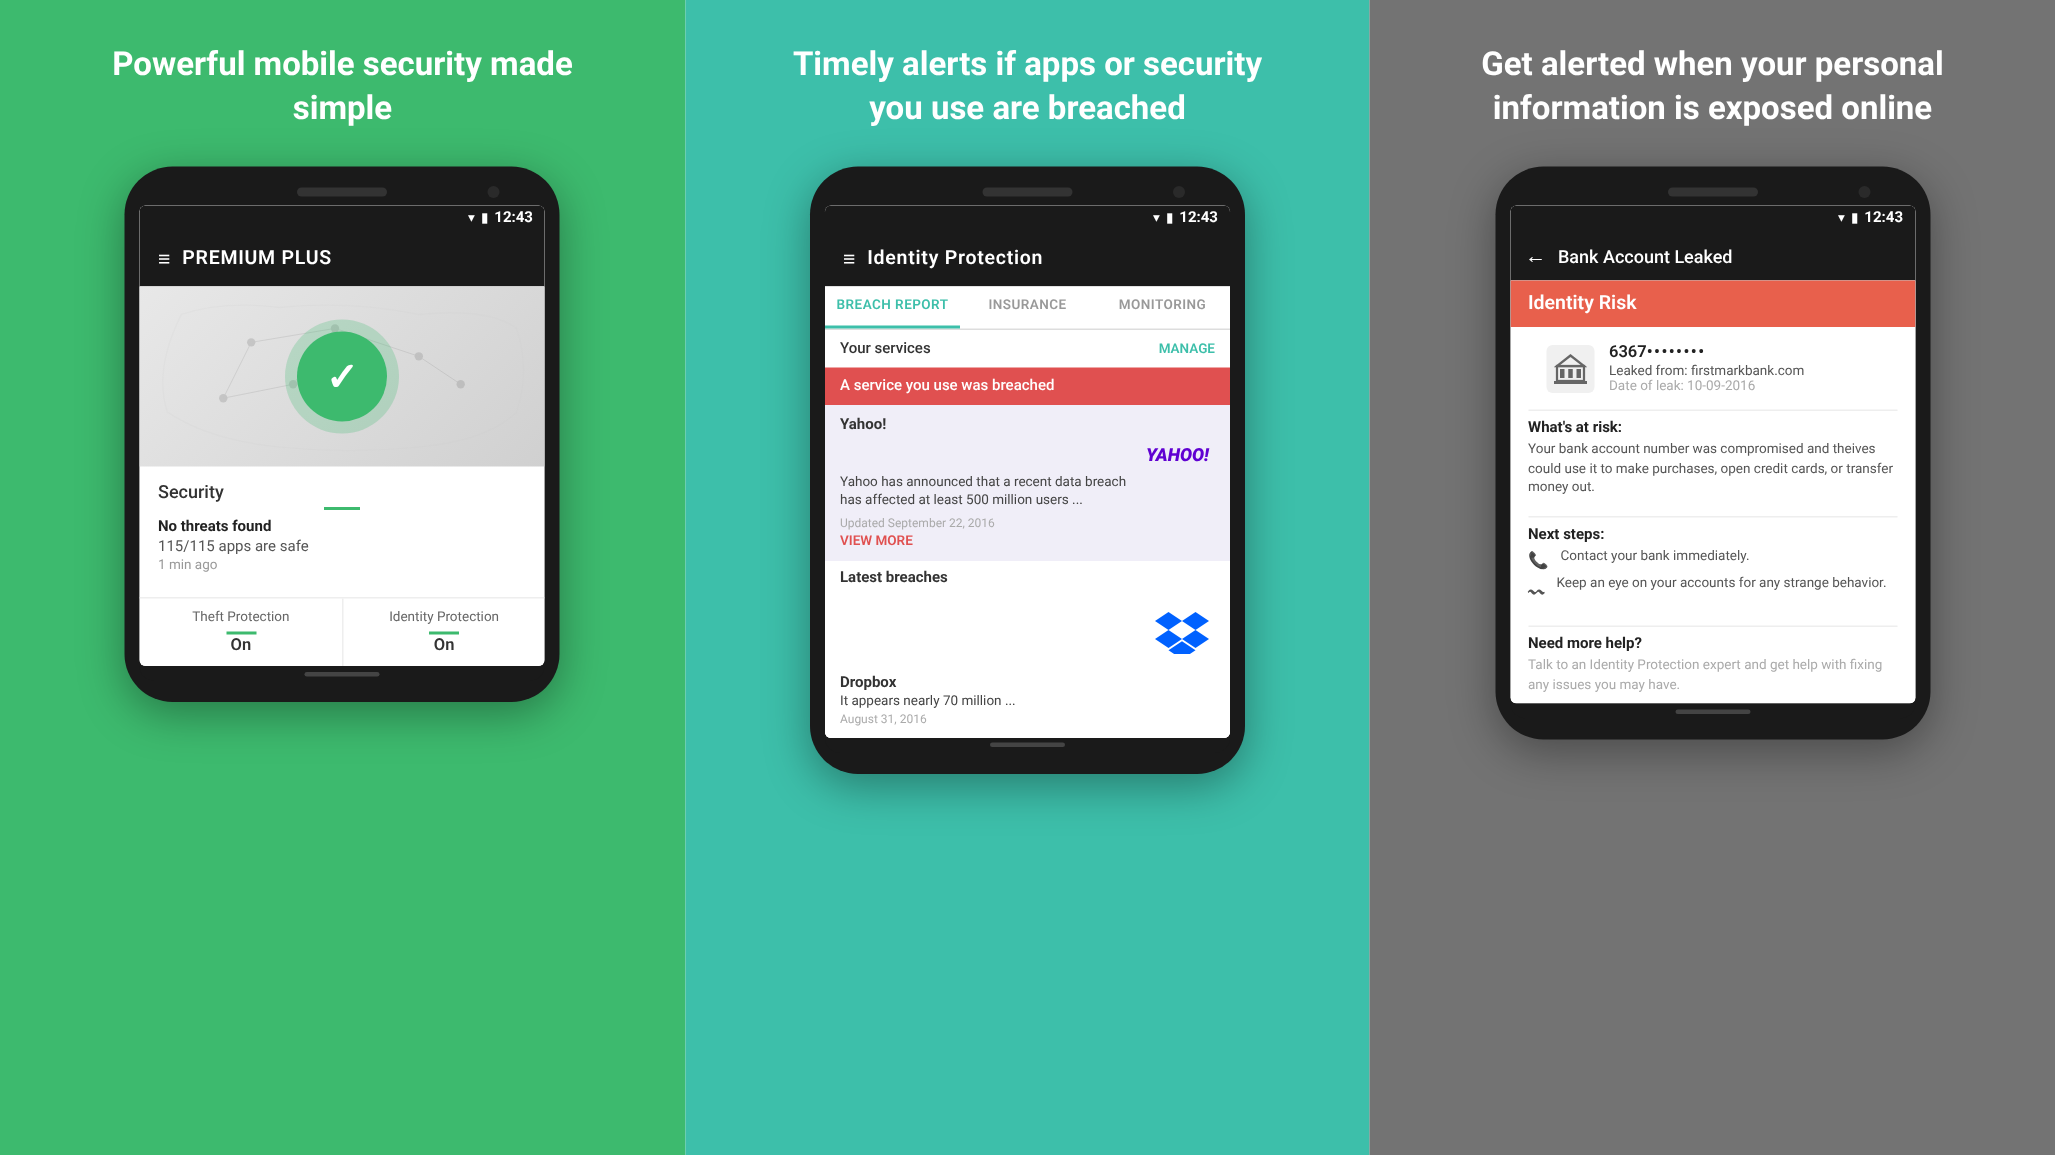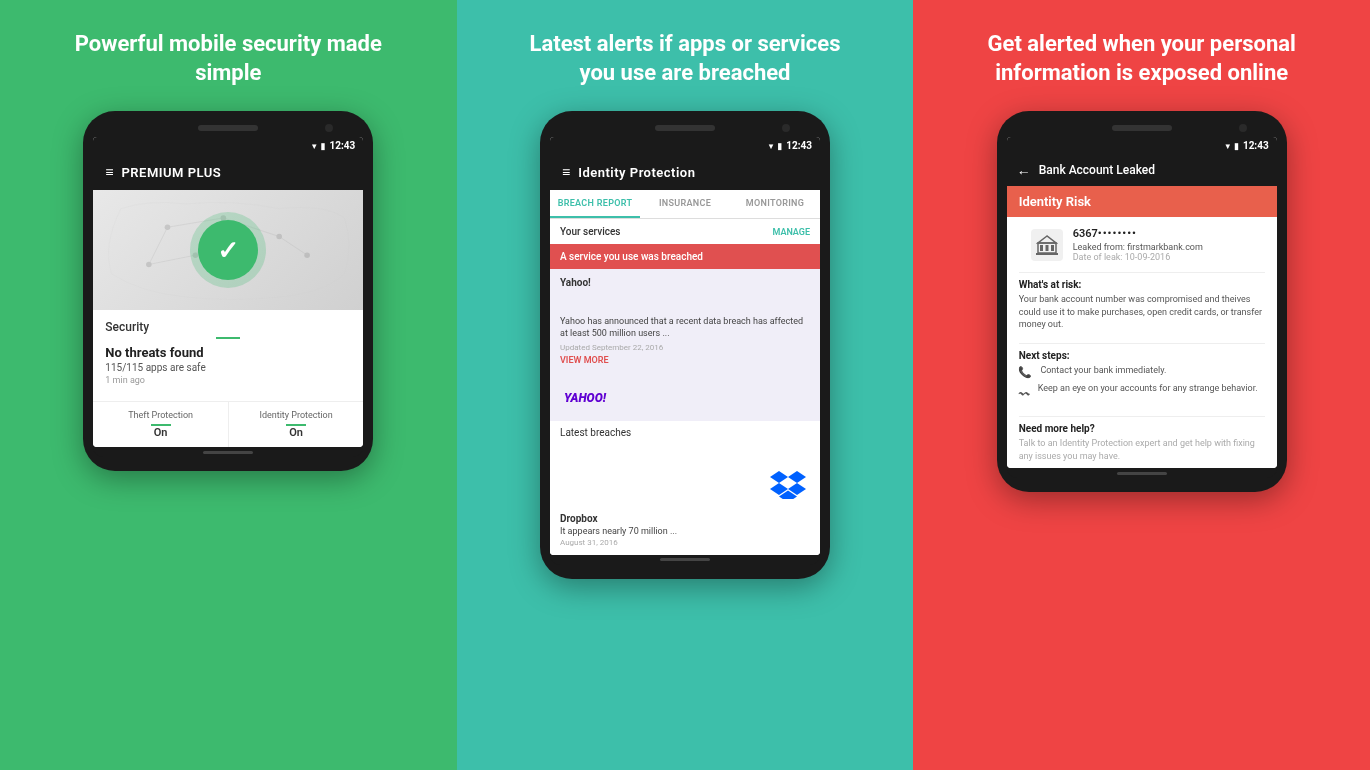--- a/index.html
+++ b/index.html
@@ -15,21 +15,21 @@
     .panel {
       flex: 1;
       display: flex;
       flex-direction: column;
       align-items: center;
       padding: 30px 12px 20px;
       position: relative;
     }
     .panel-1 { background: #3dba6e; }
     .panel-2 { background: #3dbfaa; }
-    .panel-3 { background: #ef4444; }
+    .panel-3 { background: #737373; }
 
     .panel-headline {
       color: white;
       font-size: 22px;
       font-weight: 700;
       text-align: center;
       line-height: 1.3;
       margin-bottom: 24px;
       max-width: 320px;
     }
@@ -134,21 +134,21 @@
       color: #333;
       font-weight: 500;
     }
     .security-underline {
       width: 24px;
       height: 2px;
       background: #3dba6e;
       margin: 3px auto 6px;
     }
     .no-threats {
-      font-size: 13px;
+      font-size: 10px;
       font-weight: 700;
       color: #222;
       margin-bottom: 2px;
     }
     .apps-safe {
       font-size: 10px;
       color: #555;
       margin-bottom: 2px;
     }
     .scan-time {
@@ -229,21 +229,20 @@
 
     .breach-card {
       background: #f0eef8;
       padding: 8px 10px;
       margin-bottom: 0;
     }
     .breach-card-inner {
       display: flex;
       gap: 8px;
       align-items: flex-start;
-      flex-direction: column;
     }
     .breach-text { flex: 1; }
     .breach-service { font-size: 10px; font-weight: 700; color: #333; margin-bottom: 2px; }
     .breach-desc { font-size: 9px; color: #444; line-height: 1.3; margin-bottom: 3px; margin-top: 28px; }
     .breach-date { font-size: 8px; color: #aaa; margin-bottom: 3px; }
     .view-more { font-size: 9px; color: #e05050; font-weight: 600; }
 
     .yahoo-logo {
       width: 50px;
       height: 30px;
@@ -254,21 +253,21 @@
       font-size: 12px;
       font-weight: 900;
       font-style: italic;
       margin-top: 10px;
     }
 
     .latest-breaches {
       padding: 6px 10px;
       background: white;
     }
-    .latest-label { font-size: 10px; color: #333; font-weight: 400; margin-bottom: 21px; }
+    .latest-label { font-size: 10px; color: #333; font-weight: 700; margin-bottom: 5px; }
 
     .dropbox-card {
       display: flex;
       gap: 8px;
       align-items: flex-start;
       background: white;
       padding: 0 10px 8px;
     }
     .dropbox-text { flex: 1; margin-top: 48px; }
     .dropbox-name { font-size: 10px; font-weight: 700; color: #333; margin-bottom: 2px; }
@@ -443,21 +442,21 @@
         </div>
       </div>
     </div>
     <div class="phone-bottom">
       <div class="home-indicator"></div>
     </div>
   </div>
 </div>
 
 <div class="panel panel-2">
-  <p class="panel-headline">Latest alerts if apps or services you use are breached</p>
+  <p class="panel-headline">Timely alerts if apps or security you use are breached</p>
 
   <div class="phone">
     <div class="phone-top-bar">
       <div class="phone-speaker"></div>
       <div class="phone-camera"></div>
     </div>
     <div class="phone-screen">
       <div class="status-bar">
         <span class="wifi-icon">▾</span>
         <span>▮</span>

